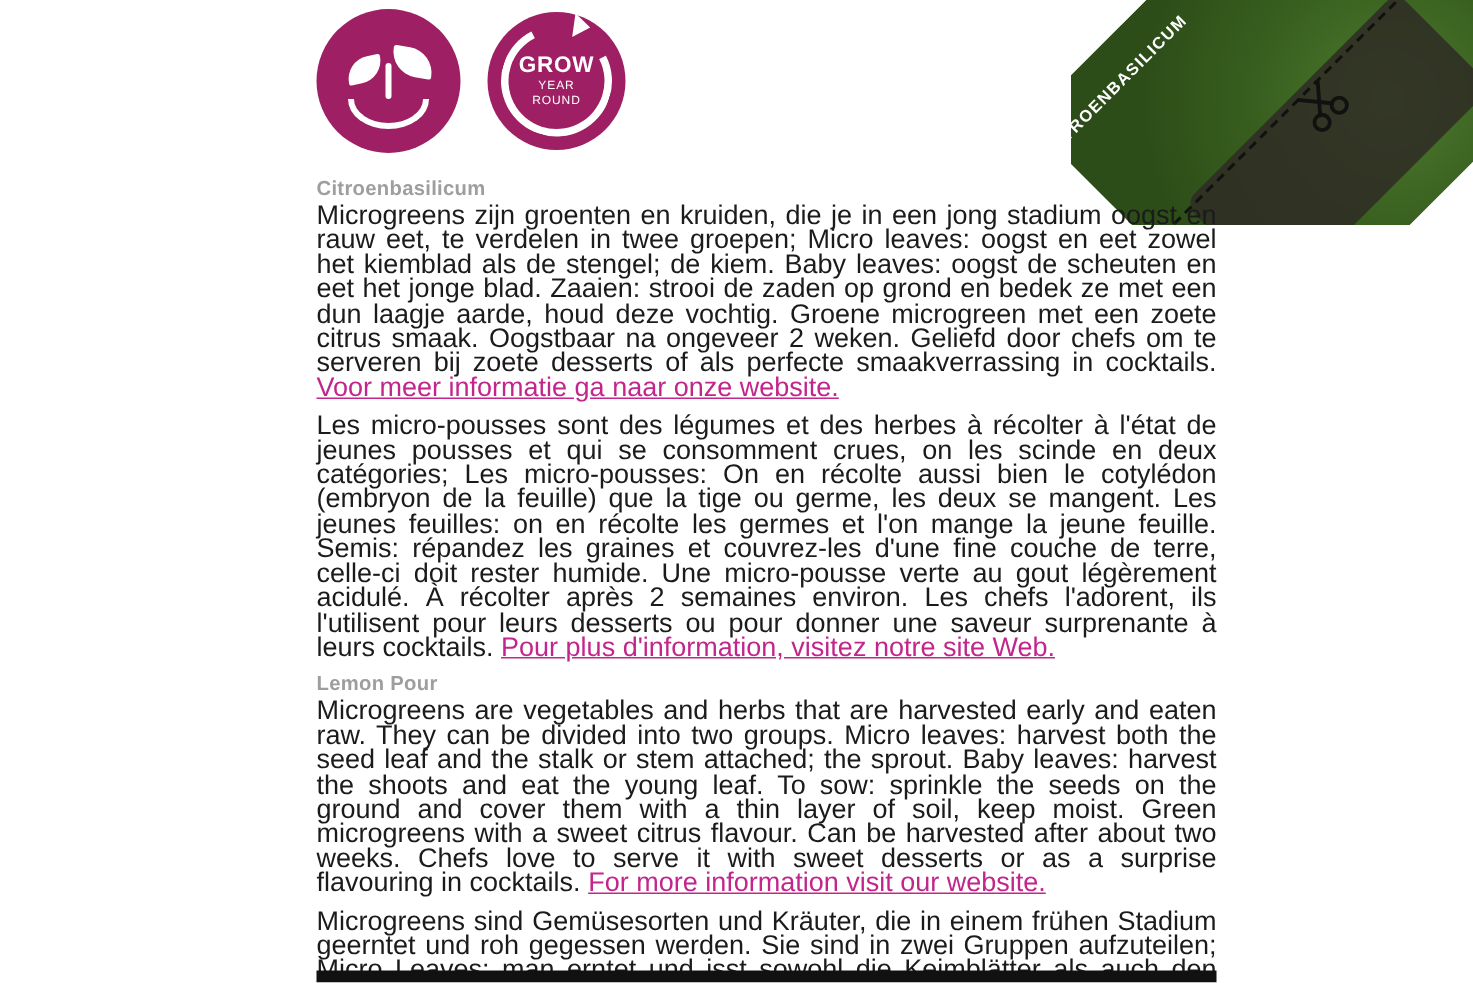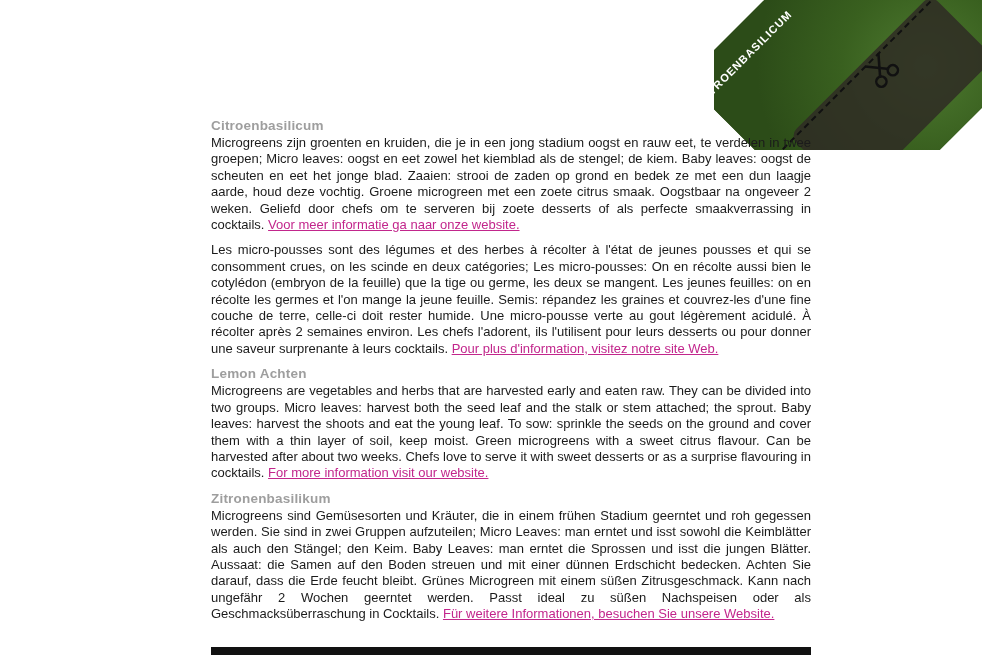--- a/index.html
+++ b/index.html
@@ -211,21 +211,21 @@
   .block { margin-bottom: 9px; }
   .block-title {
     color: #9e9e9e;
     font-size: 13.5px;
     font-weight: bold;
     letter-spacing: .2px;
     margin-bottom: 2px;
   }
   .block-body {
     color: #1b1b1b;
-    font-size: 13px;
+    font-size: 18px;
     line-height: 16.4px;
     text-align: justify;
   }
   .block-body .link {
     color: #c2268c;
   }
 
   
   .bottom-bar {
     position: absolute;
@@ -234,20 +234,36 @@
     width: 600px;
     height: 8px;
     background: #111111;
   }
 </style>
 </head>
 <body>
 
 <div class="page">
 
+  <div class="badge-row">
+    <div class="badge">
+      <span class="leaf left"></span>
+      <span class="leaf right"></span>
+      <span class="sprout-stem"></span>
+      <span class="sprout-pot"></span>
+    </div>
+
+    <div class="grow-badge">
+      <span class="grow-ring"></span>
+      <span class="grow-arrow"></span>
+      <span class="grow-line1">GROW</span>
+      <span class="grow-line2">YEAR</span>
+      <span class="grow-line3">ROUND</span>
+    </div>
+  </div>
 
   <div class="corner-flap">
     <div class="flap-photo"></div>
     <div class="flap-soil"></div>
     <div class="flap-label">CITROENBASILICUM</div>
     <div class="cut-line"></div>
     <svg class="scissors" viewBox="0 0 40 40">
       <circle cx="9" cy="30" r="6" fill="none" stroke="#111" stroke-width="3"></circle>
       <circle cx="28" cy="30" r="6" fill="none" stroke="#111" stroke-width="3"></circle>
       <line x1="11" y1="26" x2="30" y2="4" stroke="#111" stroke-width="3"></line>
@@ -260,25 +276,24 @@
     <div class="block">
       <div class="block-title">Citroenbasilicum</div>
       <div class="block-body"><span>Microgreens zijn groenten en kruiden, die je in een jong stadium oogst en rauw eet, te verdelen in twee groepen; Micro leaves: oogst en eet zowel het kiemblad als de stengel; de kiem. Baby leaves: oogst de scheuten en eet het jonge blad. Zaaien: strooi de zaden op grond en bedek ze met een dun laagje aarde, houd deze vochtig. Groene microgreen met een zoete citrus smaak. Oogstbaar na ongeveer 2 weken. Geliefd door chefs om te serveren bij zoete desserts of als perfecte smaakverrassing in cocktails. </span><a class="link" href="#">Voor meer informatie ga naar onze website.</a></div>
     </div>
 
     <div class="block">
       <div class="block-body"><span>Les micro-pousses sont des légumes et des herbes à récolter à l'état de jeunes pousses et qui se consomment crues, on les scinde en deux catégories; Les micro-pousses: On en récolte aussi bien le cotylédon (embryon de la feuille) que la tige ou germe, les deux se mangent. Les jeunes feuilles: on en récolte les germes et l'on mange la jeune feuille. Semis: répandez les graines et couvrez-les d'une fine couche de terre, celle-ci doit rester humide.  Une micro-pousse verte au gout légèrement acidulé. À récolter après 2 semaines environ. Les chefs l'adorent, ils l'utilisent pour leurs desserts ou pour donner une saveur surprenante à leurs cocktails. </span><a class="link" href="#">Pour plus d'information, visitez notre site Web.</a></div>
     </div>
 
     <div class="block">
-      <div class="block-title">Lemon Achten</div>
+      <div class="block-title">Lemon Pour</div>
       <div class="block-body"><span>Microgreens are vegetables and herbs that are harvested early and eaten raw. They can be divided into two groups. Micro leaves: harvest both the seed leaf and the stalk or stem attached; the sprout. Baby leaves: harvest the shoots and eat the young leaf. To sow: sprinkle the seeds on the ground and cover them with a thin layer of soil, keep moist. Green microgreens with a sweet citrus flavour. Can be harvested after about two weeks. Chefs love to serve it with sweet desserts or as a surprise flavouring in cocktails. </span><a class="link" href="#">For more information visit our website.</a></div>
     </div>
 
     <div class="block">
-      <div class="block-title">Zitronenbasilikum</div>
       <div class="block-body"><span>Microgreens sind Gemüsesorten und Kräuter, die in einem frühen Stadium geerntet und roh gegessen werden. Sie sind in zwei Gruppen aufzuteilen; Micro Leaves: man erntet und isst sowohl die Keimblätter als auch den Stängel; den Keim. Baby Leaves: man erntet die Sprossen und isst die jungen Blätter. Aussaat: die Samen auf den Boden streuen und mit einer dünnen Erdschicht bedecken. Achten Sie darauf, dass die Erde feucht bleibt.  Grünes Microgreen mit einem süßen Zitrusgeschmack. Kann nach ungefähr 2 Wochen geerntet werden. Passt ideal zu süßen Nachspeisen oder als Geschmacksüberraschung in Cocktails. </span><a class="link" href="#">Für weitere Informationen, besuchen Sie unsere Website.</a></div>
     </div>
 
   </div>
 
   <div class="bottom-bar"></div>
 </div>
 
 </body></html>

